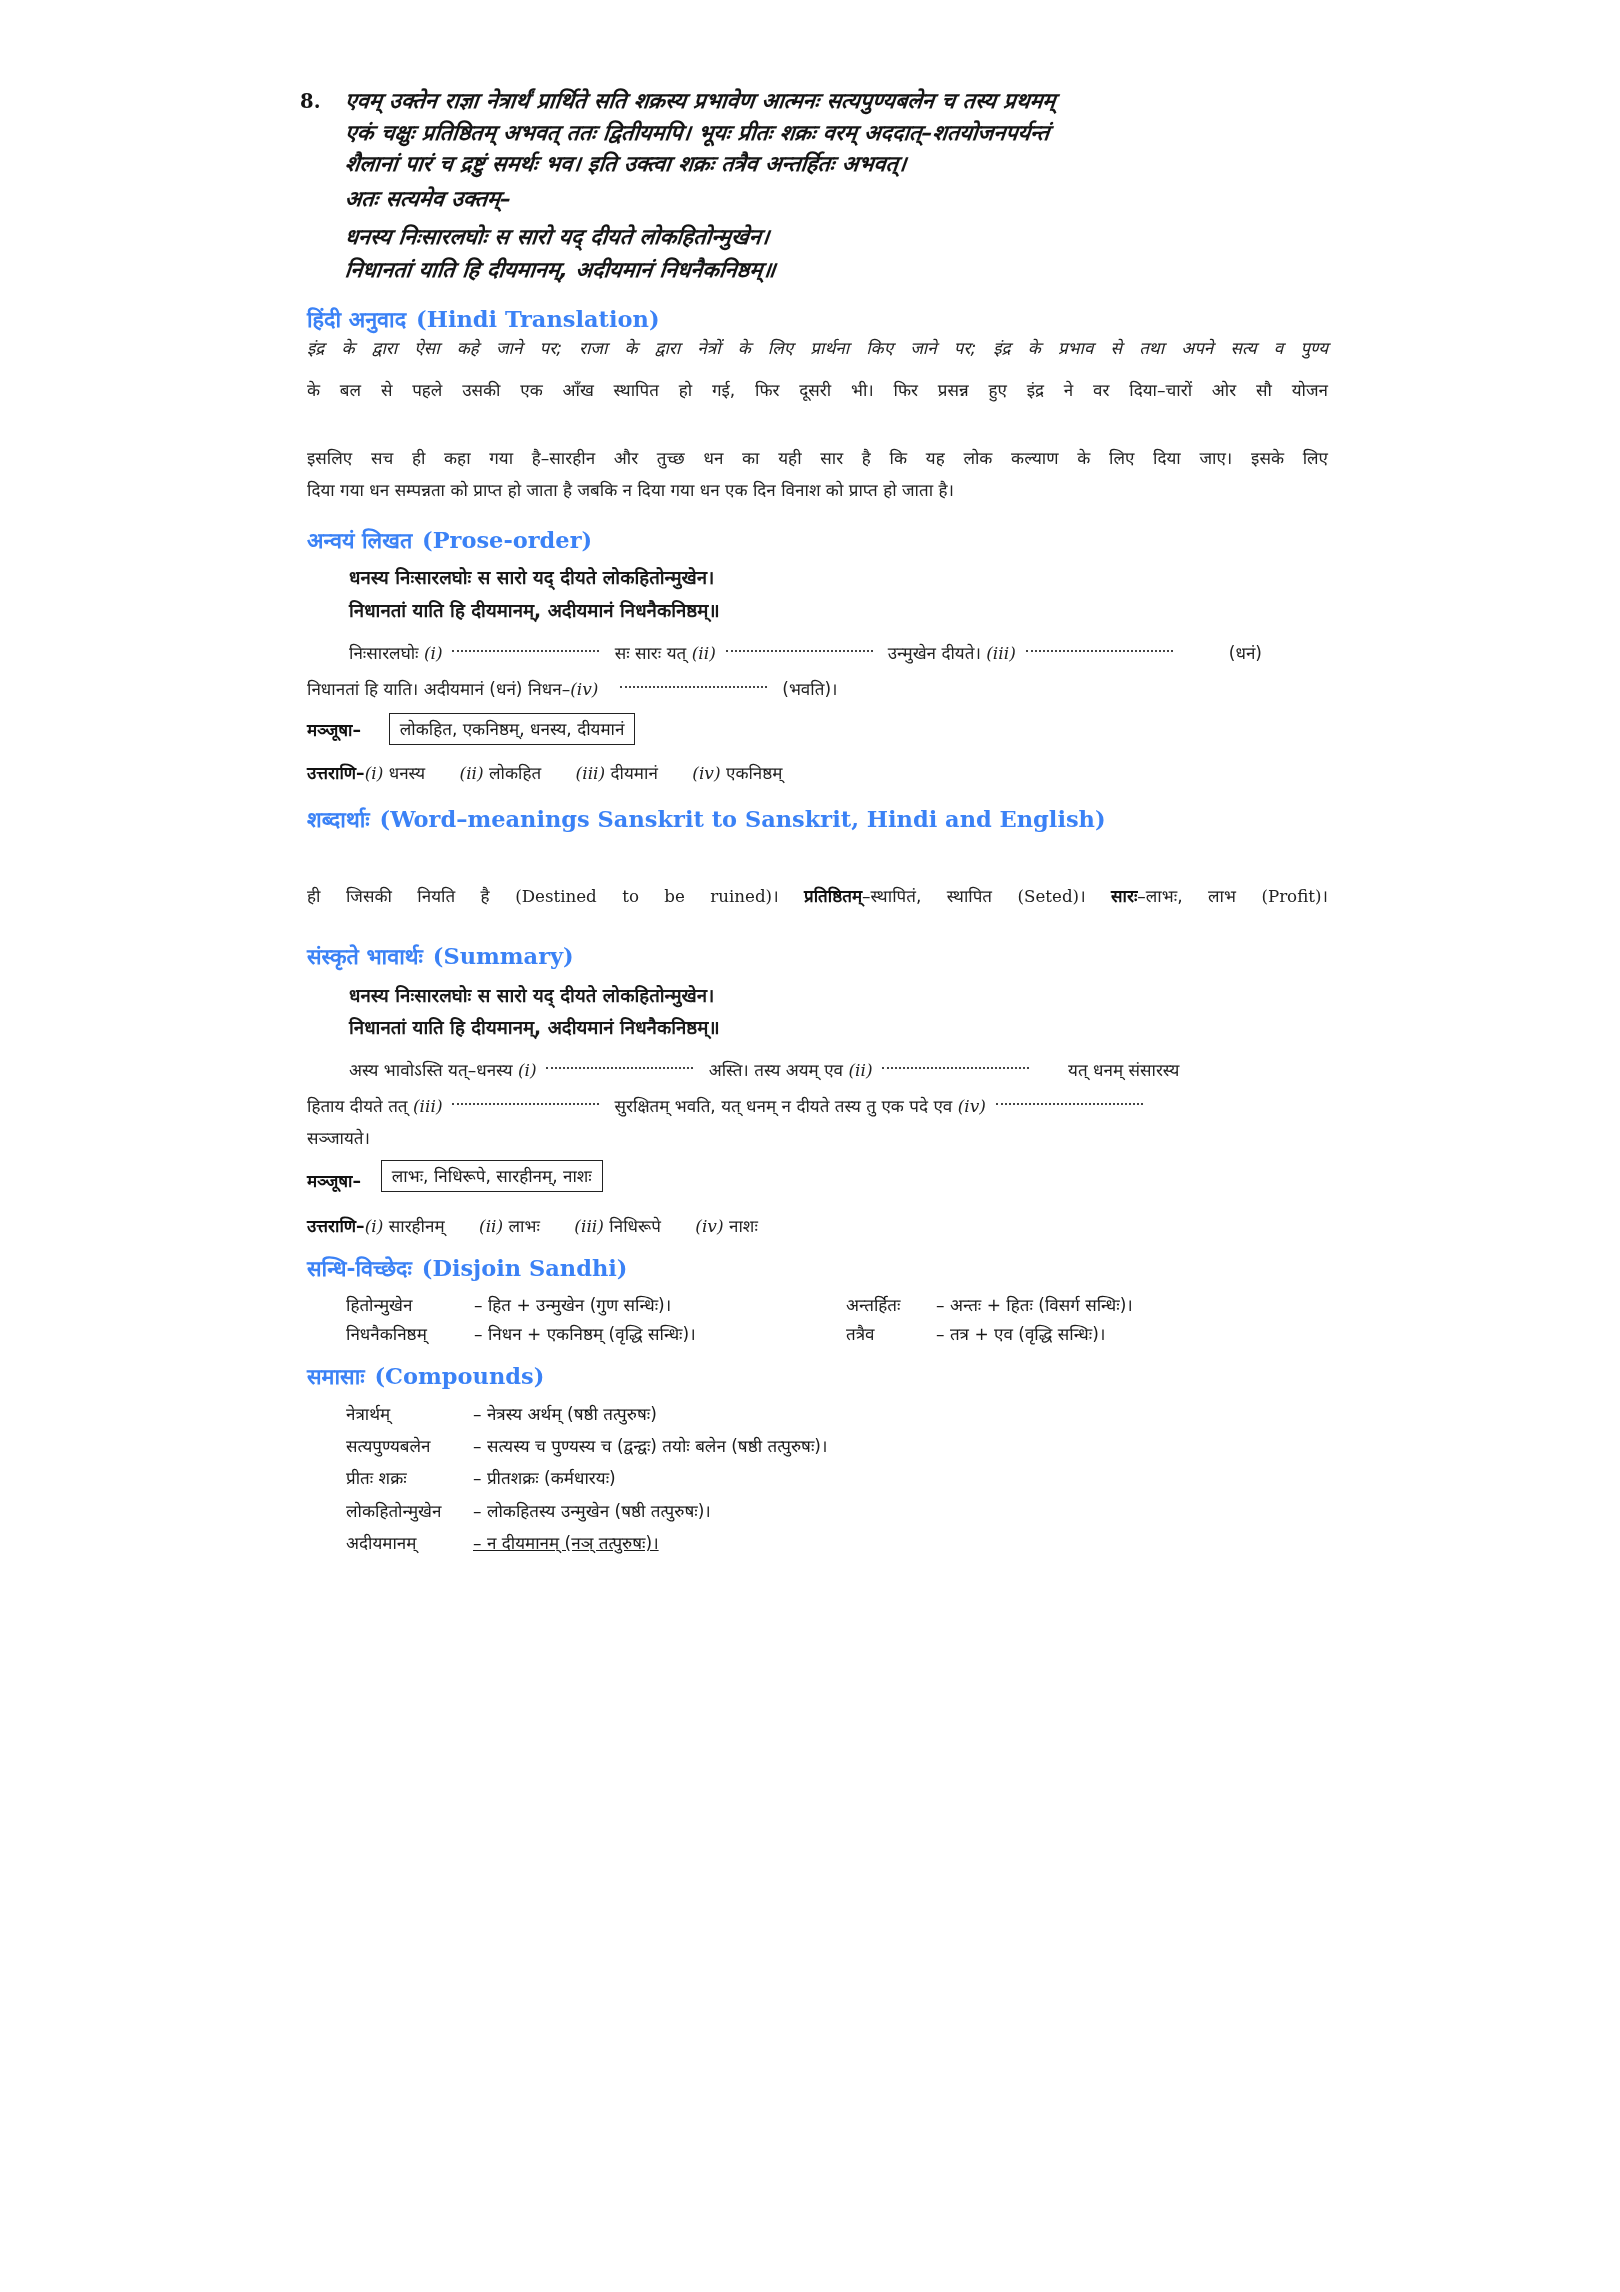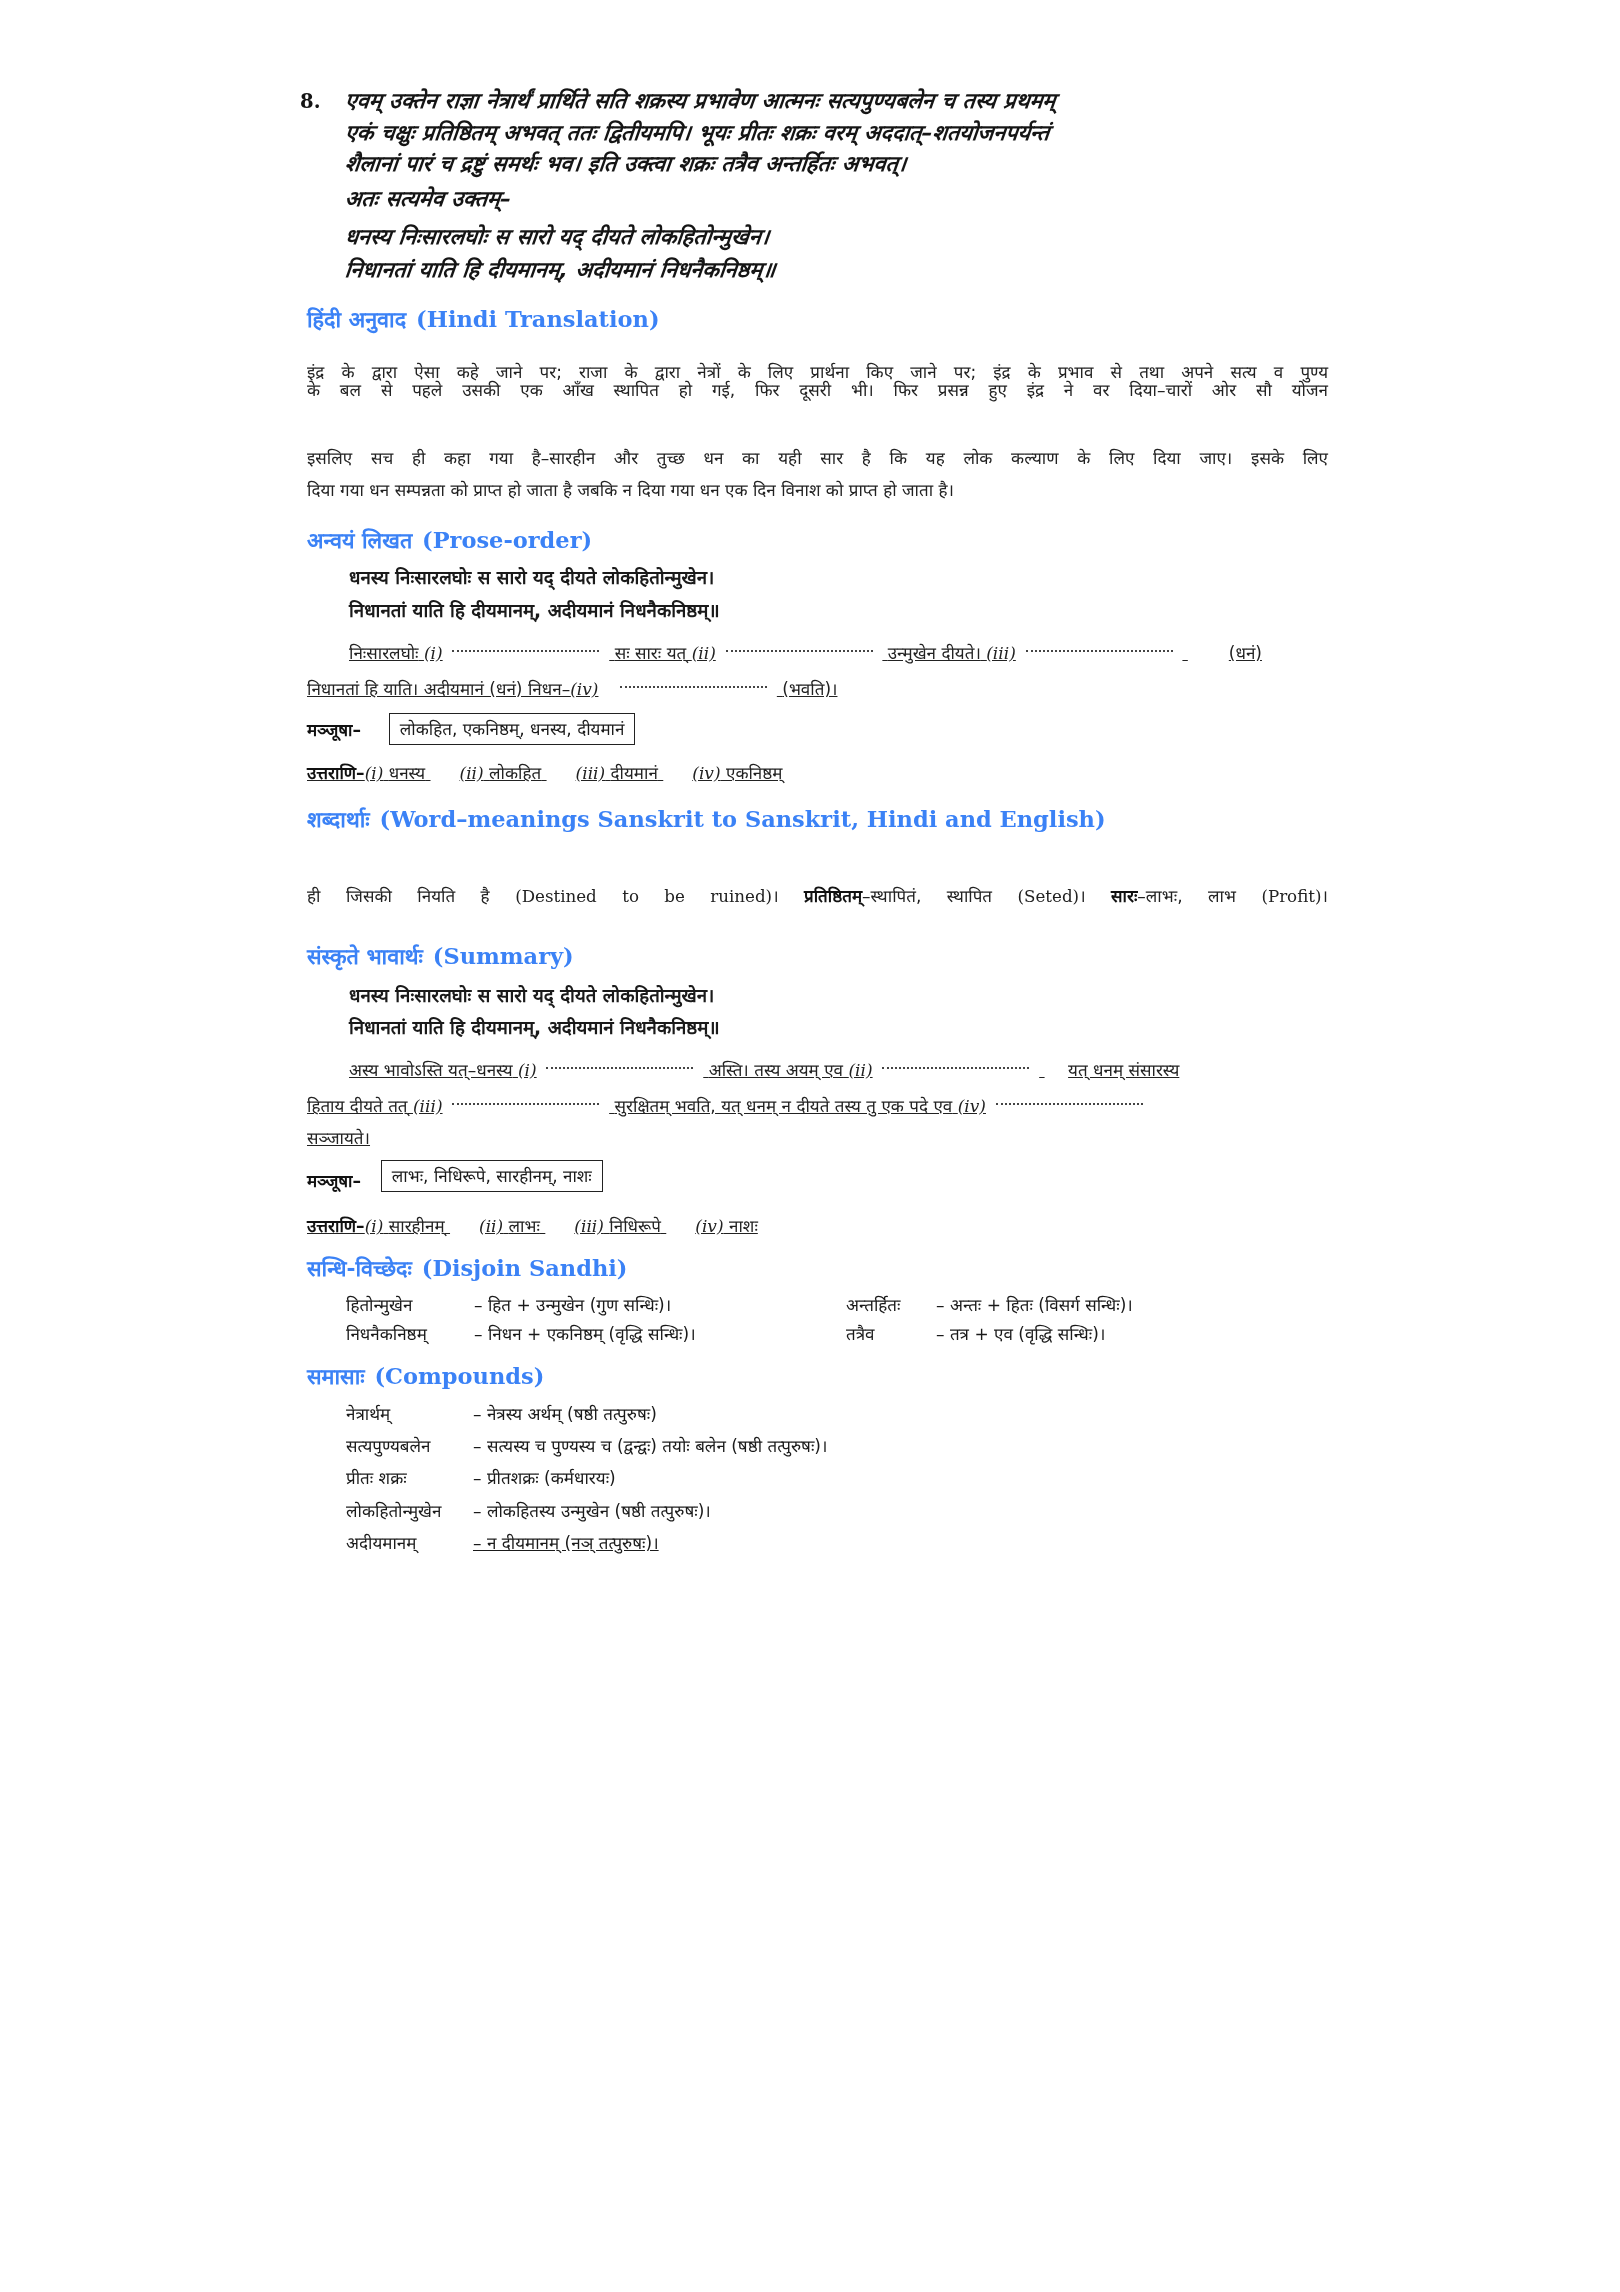--- a/index.html
+++ b/index.html
@@ -1,20 +1,20 @@
 <!DOCTYPE html>
 <html><head>
 <meta charset="utf-8">
 <style>
   html, body { margin: 0; padding: 0; background: #ffffff; }
   body { width: 1620px; height: 2293px; position: relative; overflow: hidden;
          font-family: "DejaVu Serif", "Liberation Serif", serif; color: #1a1a1a; }
   .page { position: absolute; left: 0; top: 0; width: 1620px; height: 2293px; }
   .ln { position: absolute; white-space: nowrap; line-height: 1; }
-  .body { font-family: "DejaVu Sans", "Liberation Sans", sans-serif; font-size: 17px; color: #222; text-decoration: underline; }
+  .body { font-family: "DejaVu Sans", "Liberation Sans", sans-serif; font-size: 17px; color: #222; }
   .verse8 { font-family: "DejaVu Sans", sans-serif; font-size: 21.6px; font-style: italic; font-weight: bold; color: #151515; transform: skewX(-6deg); }
   .qnum { font-family: "DejaVu Serif", serif; font-size: 19.6px; font-weight: bold; color: #151515; }
   .head { font-family: "DejaVu Sans", sans-serif; font-size: 21.6px; font-weight: bold; color: #3b82f6; }
   .head .en { font-family: "DejaVu Serif", "Liberation Serif", serif; font-size: 22.5px; font-weight: bold; margin-left: 9.8px; }
   .shlok { font-family: "DejaVu Sans", sans-serif; font-size: 18.6px; font-weight: bold; color: #1a1a1a; }
   .just { position: absolute; left: 307px; width: 1021px; font-family: "DejaVu Sans", sans-serif; font-size: 17px; color: #222;
           text-align: justify; text-align-last: justify; white-space: nowrap; line-height: 1; }
   .just.last { text-align-last: left; }
   .lbl { font-family: "DejaVu Sans", sans-serif; font-weight: bold; font-size: 17px; color: #111; }
   .it { font-family: "DejaVu Serif", serif; font-style: italic; }
@@ -33,21 +33,21 @@
   <div class="ln verse8" style="left:345px; top:90px;">एवम् उक्तेन राज्ञा नेत्रार्थं प्रार्थिते सति शक्रस्य प्रभावेण आत्मनः सत्यपुण्यबलेन च तस्य प्रथमम्</div>
   <div class="ln verse8" style="left:345px; top:122px;">एकं चक्षुः प्रतिष्ठितम् अभवत् ततः द्वितीयमपि। भूयः प्रीतः शक्रः वरम् अददात्–शतयोजनपर्यन्तं</div>
   <div class="ln verse8" style="left:345px; top:153px;">शैलानां पारं च द्रष्टुं समर्थः भव। इति उक्त्वा शक्रः तत्रैव अन्तर्हितः अभवत्।</div>
   <div class="ln verse8" style="left:345px; top:188px;">अतः सत्यमेव उक्तम्–</div>
   <div class="ln verse8" style="left:345px; top:226px;">धनस्य निःसारलघोः स सारो यद् दीयते लोकहितोन्मुखेन।</div>
   <div class="ln verse8" style="left:345px; top:259px;">निधानतां याति हि दीयमानम्, अदीयमानं निधनैकनिष्ठम्॥</div>
 
   <div class="ln head" style="left:307px; top:308px;">
     <span>हिंदी अनुवाद</span><span class="en">(Hindi Translation)</span>
   </div>
-  <div class="just" style="top:364px;">इंद्र के द्वारा ऐसा कहे जाने पर; राजा के द्वारा नेत्रों के लिए प्रार्थना किए जाने पर; इंद्र के प्रभाव से तथा अपने सत्य व पुण्य</div>
+  <div class="just" style="top:340px;font-style:italic;">इंद्र के द्वारा ऐसा कहे जाने पर; राजा के द्वारा नेत्रों के लिए प्रार्थना किए जाने पर; इंद्र के प्रभाव से तथा अपने सत्य व पुण्य</div>
   <div class="just" style="top:382px;">के बल से पहले उसकी एक आँख स्थापित हो गई, फिर दूसरी भी। फिर प्रसन्न हुए इंद्र ने वर दिया–चारों ओर सौ योजन</div>
   <div class="just" style="top:450px;">इसलिए सच ही कहा गया है–सारहीन और तुच्छ धन का यही सार है कि यह लोक कल्याण के लिए दिया जाए। इसके लिए</div>
   <div class="just last" style="top:482px;">दिया गया धन सम्पन्नता को प्राप्त हो जाता है जबकि न दिया गया धन एक दिन विनाश को प्राप्त हो जाता है।</div>
 
   <div class="ln head" style="left:307px; top:529px;">
     <span>अन्वयं लिखत</span><span class="en">(Prose-order)</span>
   </div>
   <div class="ln shlok" style="left:349px; top:569px;">धनस्य निःसारलघोः स सारो यद् दीयते लोकहितोन्मुखेन।</div>
   <div class="ln shlok" style="left:349px; top:602px;">निधानतां याति हि दीयमानम्, अदीयमानं निधनैकनिष्ठम्॥</div>
 

